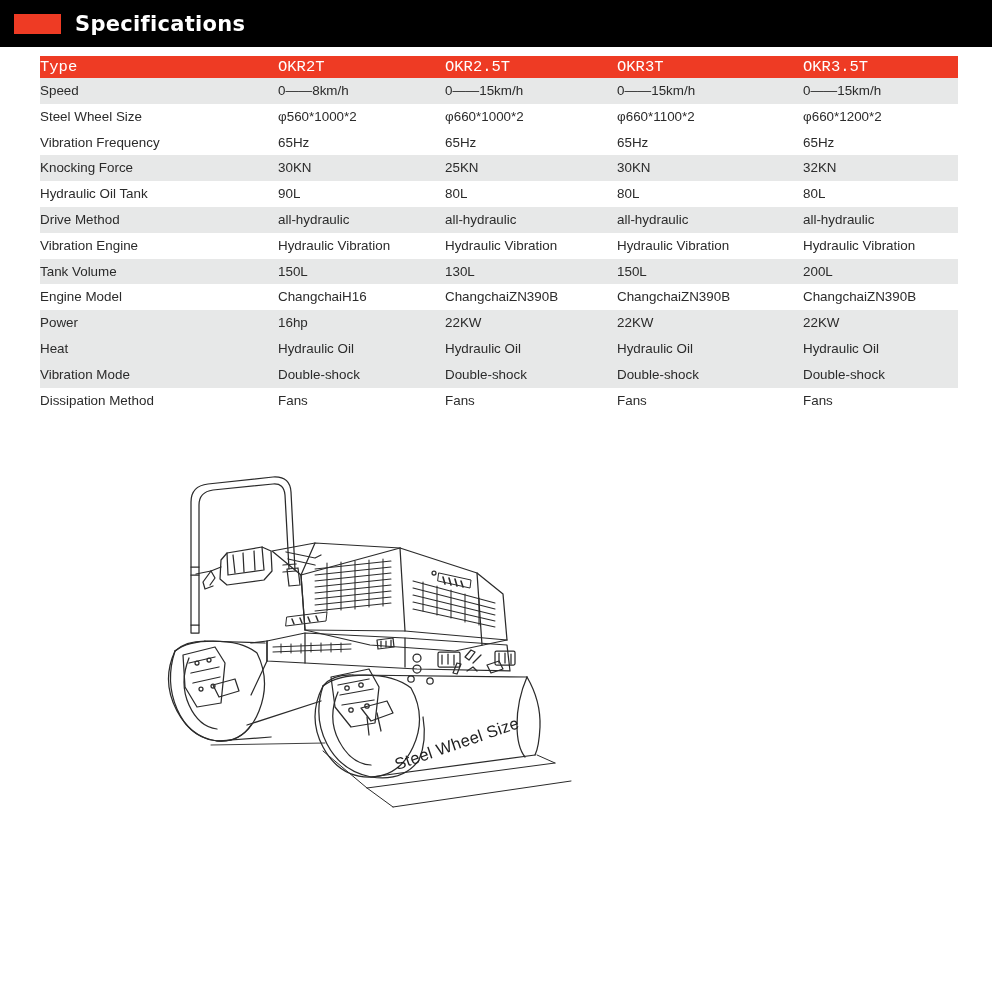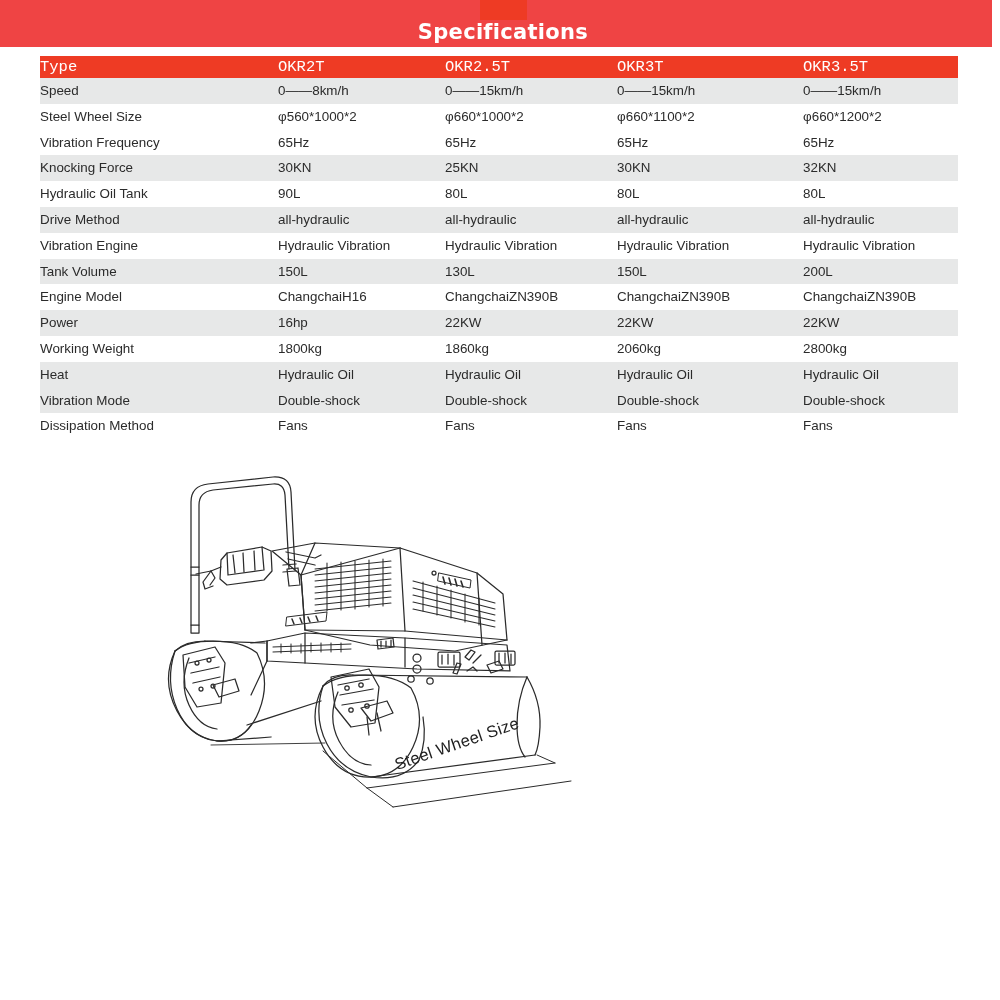--- a/index.html
+++ b/index.html
@@ -15,24 +15,23 @@
     overflow: hidden;
   }
 
   
   #header-banner {
     position: absolute;
     left: 0;
     top: 0;
     width: 992px;
     height: 47px;
-    background: #ef4444;
+    background: #000000;
     display: flex;
     align-items: center;
-    flex-direction: column;
   }
   #header-accent {
     width: 47px;
     height: 20px;
     background: #ee3b24;
     margin-left: 14px;
     flex: 0 0 auto;
   }
   #header-title {
     color: #ffffff;
@@ -203,27 +202,20 @@
         <td>ChangchaiZN390B</td>
         <td>ChangchaiZN390B</td>
       </tr>
       <tr class="body-row row-shade">
         <td>Power</td>
         <td>16hp</td>
         <td>22KW</td>
         <td>22KW</td>
         <td>22KW</td>
       </tr>
-      <tr class="body-row row-plain">
-        <td>Working Weight</td>
-        <td>1800kg</td>
-        <td>1860kg</td>
-        <td>2060kg</td>
-        <td>2800kg</td>
-      </tr>
       <tr class="body-row row-shade">
         <td>Heat</td>
         <td>Hydraulic Oil</td>
         <td>Hydraulic Oil</td>
         <td>Hydraulic Oil</td>
         <td>Hydraulic Oil</td>
       </tr>
       <tr class="body-row row-shade">
         <td>Vibration Mode</td>
         <td>Double-shock</td>

